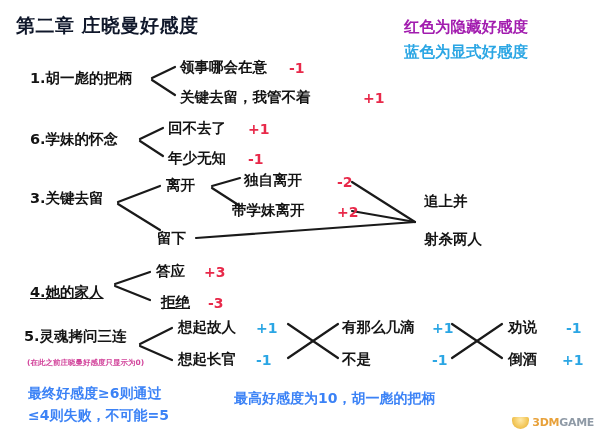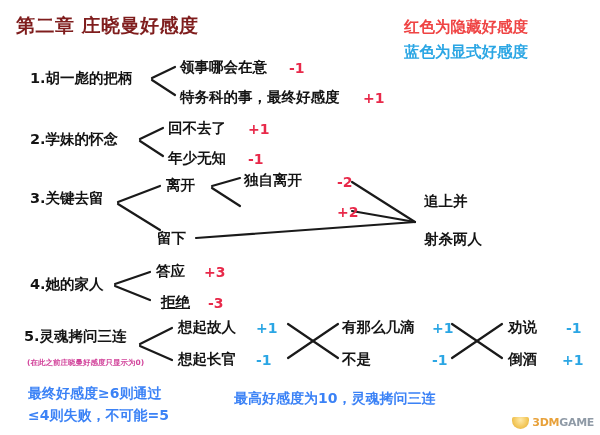--- a/index.html
+++ b/index.html
@@ -23,42 +23,42 @@
   }
   .abs {
     position: absolute;
     white-space: nowrap;
     line-height: 1;
   }
   .title {
     font-size: 19px;
     font-weight: bold;
     letter-spacing: 0.5px;
-    color: #7f1d1d;
+    color: #0f172a;
   }
   .node {
     font-size: 14.5px;
     font-weight: bold;
     color: #141414;
   }
   .num {
     font-size: 14px;
     font-weight: bold;
   }
   .red {
     color: #e8294a;
   }
   .blue {
     color: #2ba6e4;
   }
   .legend {
     font-size: 15.5px;
     font-weight: bold;
   }
-  .legend-red { color: #ef4444; }
+  .legend-red { color: #a21caf; }
   .legend-blue { color: #2ba6e4; }
   .green {
     color: #3b82f6;
     font-size: 14px;
     font-weight: bold;
   }
   .note {
     font-size: 7.5px;
     font-weight: bold;
     color: #d2449b;
@@ -133,41 +133,42 @@
   </svg>
 
   <div class="abs title" style="left:16px; top:16px;">第二章 庄晓曼好感度</div>
 
   <div class="abs legend legend-red" style="left:404px; top:20px;">红色为隐藏好感度</div>
   <div class="abs legend legend-blue" style="left:404px; top:45px;">蓝色为显式好感度</div>
 
   <div class="abs node" style="left:30px; top:71px;">1.胡一彪的把柄</div>
   <div class="abs node" style="left:180px; top:60px;">领事哪会在意</div>
   <div class="abs num red" style="left:289px; top:61px;">-1</div>
-  <div class="abs node" style="left:180px; top:90px;">特务科的事，最终好感度</div>
+  <div class="abs node" style="left:180px; top:90px;">关键去留，我管不着</div>
   <div class="abs num red" style="left:363px; top:91px;">+1</div>
 
-  <div class="abs node" style="left:30px; top:132px;">2.学妹的怀念</div>
+  <div class="abs node" style="left:30px; top:132px;">6.学妹的怀念</div>
   <div class="abs node" style="left:168px; top:121px;">回不去了</div>
   <div class="abs num red" style="left:248px; top:122px;">+1</div>
   <div class="abs node" style="left:168px; top:151px;">年少无知</div>
   <div class="abs num red" style="left:248px; top:152px;">-1</div>
 
   <div class="abs node" style="left:30px; top:191px;text-align:right;">3.关键去留</div>
   <div class="abs node" style="left:166px; top:178px;">离开</div>
   <div class="abs node" style="left:157px; top:231px;">留下</div>
 
   <div class="abs node" style="left:244px; top:173px;">独自离开</div>
   <div class="abs num red" style="left:337px; top:175px;">-2</div>
+  <div class="abs node" style="left:232px; top:203px;">带学妹离开</div>
   <div class="abs num red" style="left:337px; top:205px;">+2</div>
 
   <div class="abs node" style="left:424px; top:194px;">追上并</div>
   <div class="abs node" style="left:424px; top:232px;">射杀两人</div>
 
-  <div class="abs node" style="left:30px; top:277px;">4.她的家人</div>
+  <div class="abs node" style="left:30px; top:285px;text-decoration:underline;">4.她的家人</div>
   <div class="abs node" style="left:156px; top:264px;">答应</div>
   <div class="abs num red" style="left:204px; top:265px;">+3</div>
   <div class="abs node" style="left:161px; top:295px;text-decoration:underline;">拒绝</div>
   <div class="abs num red" style="left:208px; top:296px;">-3</div>
 
   <div class="abs node" style="left:24px; top:329px;">5.灵魂拷问三连</div>
   <div class="abs note" style="left:27px; top:359px;">(在此之前庄晓曼好感度只显示为0)</div>
 
   <div class="abs node" style="left:178px; top:320px;">想起故人</div>
   <div class="abs num blue" style="left:256px; top:321px;">+1</div>
@@ -179,21 +180,21 @@
   <div class="abs node" style="left:342px; top:352px;">不是</div>
   <div class="abs num blue" style="left:432px; top:353px;">-1</div>
 
   <div class="abs node" style="left:508px; top:320px;">劝说</div>
   <div class="abs num blue" style="left:566px; top:321px;">-1</div>
   <div class="abs node" style="left:508px; top:352px;">倒酒</div>
   <div class="abs num blue" style="left:562px; top:353px;">+1</div>
 
   <div class="abs green" style="left:28px; top:386px;">最终好感度≥6则通过</div>
   <div class="abs green" style="left:28px; top:408px;">≤4则失败，不可能=5</div>
-  <div class="abs green" style="left:234px; top:391px;">最高好感度为10，灵魂拷问三连</div>
+  <div class="abs green" style="left:234px; top:391px;">最高好感度为10，胡一彪的把柄</div>
 
   <div class="wm">
     <div class="wm-bowl"></div>
     <span class="wm-text wm-3dm">3DM</span>
     <span class="wm-text wm-game" style="margin-left:-3px;">GAME</span>
   </div>
 
 </div>
 
 </body></html>

